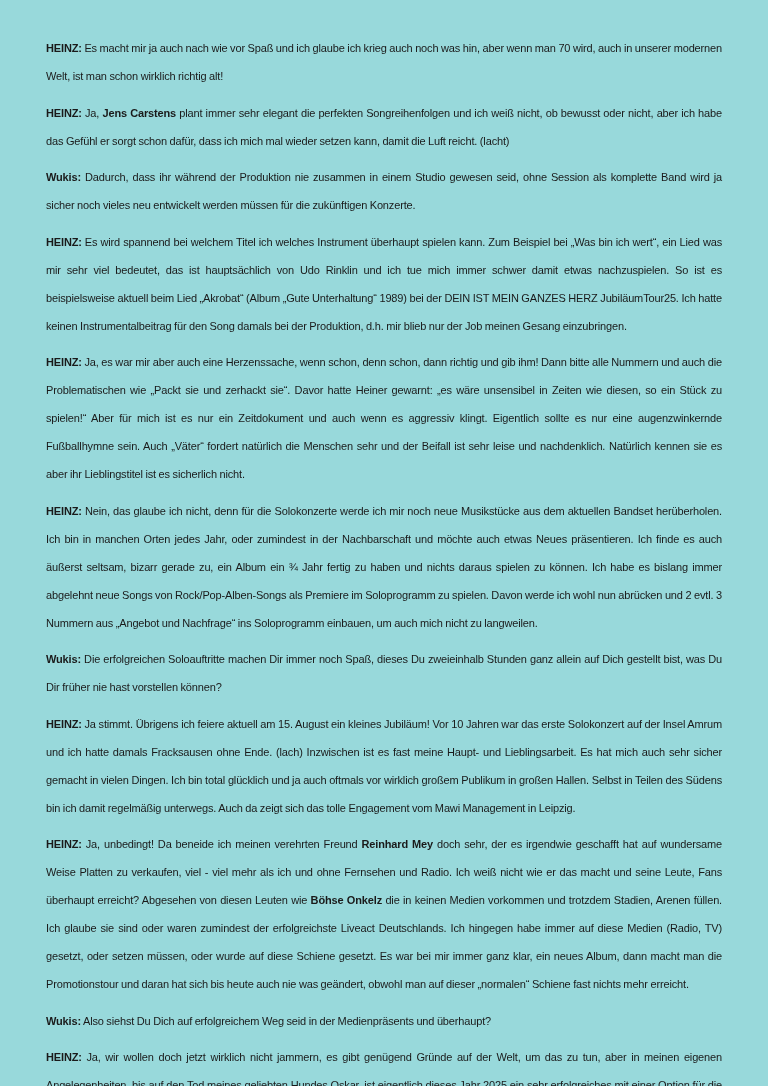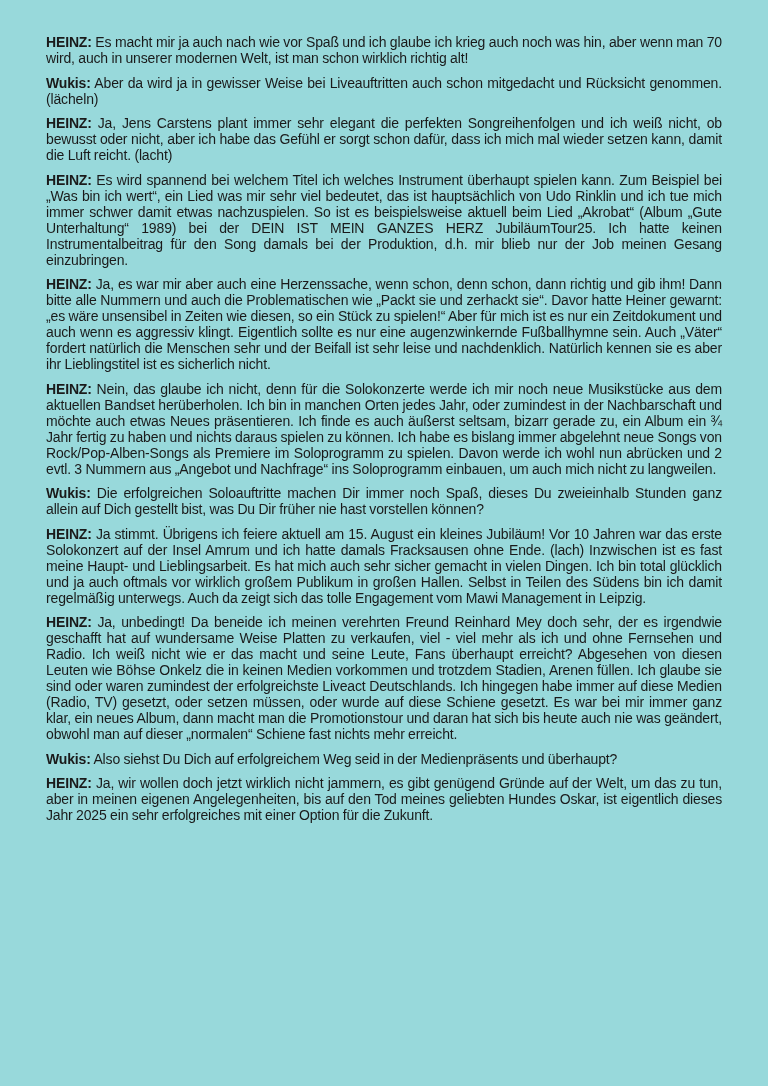--- a/index.html
+++ b/index.html
@@ -16,41 +16,41 @@
     }
     .page {
       position: relative;
       width: 768px;
       height: 1086px;
       box-sizing: border-box;
       padding: 34px 46px 0 46px;
     }
     .para {
       margin: 0 0 8.5px 0;
-      font-size: 14px;
-      line-height: 16px;
+      font-size: 11px;
+      line-height: 28px;
       text-align: justify;
       letter-spacing: -0.15px;
       word-spacing: -0.3px;
     }
     .speaker {
       font-weight: bold;
     }
     .hl {
-      font-weight: normal;
+      font-weight: bold;
     }
   </style>
 </head>
 <body>
 
 <div class="page">
   <div id="content">
       <p class="para"><span class="speaker">HEINZ:</span><span> Es macht mir ja auch nach wie vor Spaß und ich glaube ich krieg auch noch was hin, aber wenn man 70 wird, auch in unserer modernen Welt, ist man schon wirklich richtig alt!</span></p>
-      <p class="para"><span class="speaker">Wukis:</span><span> Aber da wird ja in gewisser Weise bei Liveauftritten auch schon mitgedacht und Rücksicht genommen. (lächeln)</span></p>
       <p class="para"><span class="speaker">HEINZ:</span><span> Ja, </span><span class="hl">Jens Carstens</span><span> plant immer sehr elegant die perfekten Songreihenfolgen und ich weiß nicht, ob bewusst oder nicht, aber ich habe das Gefühl er sorgt schon dafür, dass ich mich mal wieder setzen kann, damit die Luft reicht. (lacht)</span></p>
+      <p class="para"><span class="speaker">Wukis:</span><span> Dadurch, dass ihr während der Produktion nie zusammen in einem Studio gewesen seid, ohne Session als komplette Band wird ja sicher noch vieles neu entwickelt werden müssen für die zukünftigen Konzerte.</span></p>
       <p class="para"><span class="speaker">HEINZ:</span><span> Es wird spannend bei welchem Titel ich welches Instrument überhaupt spielen kann. Zum Beispiel bei „Was bin ich wert“, ein Lied was mir sehr viel bedeutet, das ist hauptsächlich von Udo Rinklin und ich tue mich immer schwer damit etwas nachzuspielen. So ist es beispielsweise aktuell beim Lied „Akrobat“ (Album „Gute Unterhaltung“ 1989) bei der DEIN IST MEIN GANZES HERZ JubiläumTour25. Ich hatte keinen Instrumentalbeitrag für den Song damals bei der Produktion, d.h. mir blieb nur der Job meinen Gesang einzubringen.</span></p>
       <p class="para"><span class="speaker">HEINZ:</span><span> Ja, es war mir aber auch eine Herzenssache, wenn schon, denn schon, dann richtig und gib ihm! Dann bitte alle Nummern und auch die Problematischen wie „Packt sie und zerhackt sie“. Davor hatte Heiner gewarnt: „es wäre unsensibel in Zeiten wie diesen, so ein Stück zu spielen!“ Aber für mich ist es nur ein Zeitdokument und auch wenn es aggressiv klingt. Eigentlich sollte es nur eine augenzwinkernde Fußballhymne sein. Auch „Väter“ fordert natürlich die Menschen sehr und der Beifall ist sehr leise und nachdenklich. Natürlich kennen sie es aber ihr Lieblingstitel ist es sicherlich nicht.</span></p>
       <p class="para"><span class="speaker">HEINZ:</span><span> Nein, das glaube ich nicht, denn für die Solokonzerte werde ich mir noch neue Musikstücke aus dem aktuellen Bandset herüberholen. Ich bin in manchen Orten jedes Jahr, oder zumindest in der Nachbarschaft und möchte auch etwas Neues präsentieren. Ich finde es auch äußerst seltsam, bizarr gerade zu, ein Album ein ¾ Jahr fertig zu haben und nichts daraus spielen zu können. Ich habe es bislang immer abgelehnt neue Songs von Rock/Pop-Alben-Songs als Premiere im Soloprogramm zu spielen. Davon werde ich wohl nun abrücken und 2 evtl. 3 Nummern aus „Angebot und Nachfrage“ ins Soloprogramm einbauen, um auch mich nicht zu langweilen.</span></p>
       <p class="para"><span class="speaker">Wukis:</span><span> Die erfolgreichen Soloauftritte machen Dir immer noch Spaß, dieses Du zweieinhalb Stunden ganz allein auf Dich gestellt bist, was Du Dir früher nie hast vorstellen können?</span></p>
       <p class="para"><span class="speaker">HEINZ:</span><span> Ja stimmt. Übrigens ich feiere aktuell am 15. August ein kleines Jubiläum! Vor 10 Jahren war das erste Solokonzert auf der Insel Amrum und ich hatte damals Fracksausen ohne Ende. (lach) Inzwischen ist es fast meine Haupt- und Lieblingsarbeit. Es hat mich auch sehr sicher gemacht in vielen Dingen. Ich bin total glücklich und ja auch oftmals vor wirklich großem Publikum in großen Hallen. Selbst in Teilen des Südens bin ich damit regelmäßig unterwegs. Auch da zeigt sich das tolle Engagement vom Mawi Management in Leipzig.</span></p>
       <p class="para"><span class="speaker">HEINZ:</span><span> Ja, unbedingt! Da beneide ich meinen verehrten Freund </span><span class="hl">Reinhard Mey</span><span> doch sehr, der es irgendwie geschafft hat auf wundersame Weise Platten zu verkaufen, viel - viel mehr als ich und ohne Fernsehen und Radio. Ich weiß nicht wie er das macht und seine Leute, Fans überhaupt erreicht? Abgesehen von diesen Leuten wie </span><span class="hl">Böhse Onkelz</span><span> die in keinen Medien vorkommen und trotzdem Stadien, Arenen füllen. Ich glaube sie sind oder waren zumindest der erfolgreichste Liveact Deutschlands. Ich hingegen habe immer auf diese Medien (Radio, TV) gesetzt, oder setzen müssen, oder wurde auf diese Schiene gesetzt. Es war bei mir immer ganz klar, ein neues Album, dann macht man die Promotionstour und daran hat sich bis heute auch nie was geändert, obwohl man auf dieser „normalen“ Schiene fast nichts mehr erreicht.</span></p>
       <p class="para"><span class="speaker">Wukis:</span><span> Also siehst Du Dich auf erfolgreichem Weg seid in der Medienpräsents und überhaupt?</span></p>
       <p class="para"><span class="speaker">HEINZ:</span><span> Ja, wir wollen doch jetzt wirklich nicht jammern, es gibt genügend Gründe auf der Welt, um das zu tun, aber in meinen eigenen Angelegenheiten, bis auf den Tod meines geliebten Hundes Oskar, ist eigentlich dieses Jahr 2025 ein sehr erfolgreiches mit einer Option für die Zukunft.</span></p>
     </div>
 </div>

